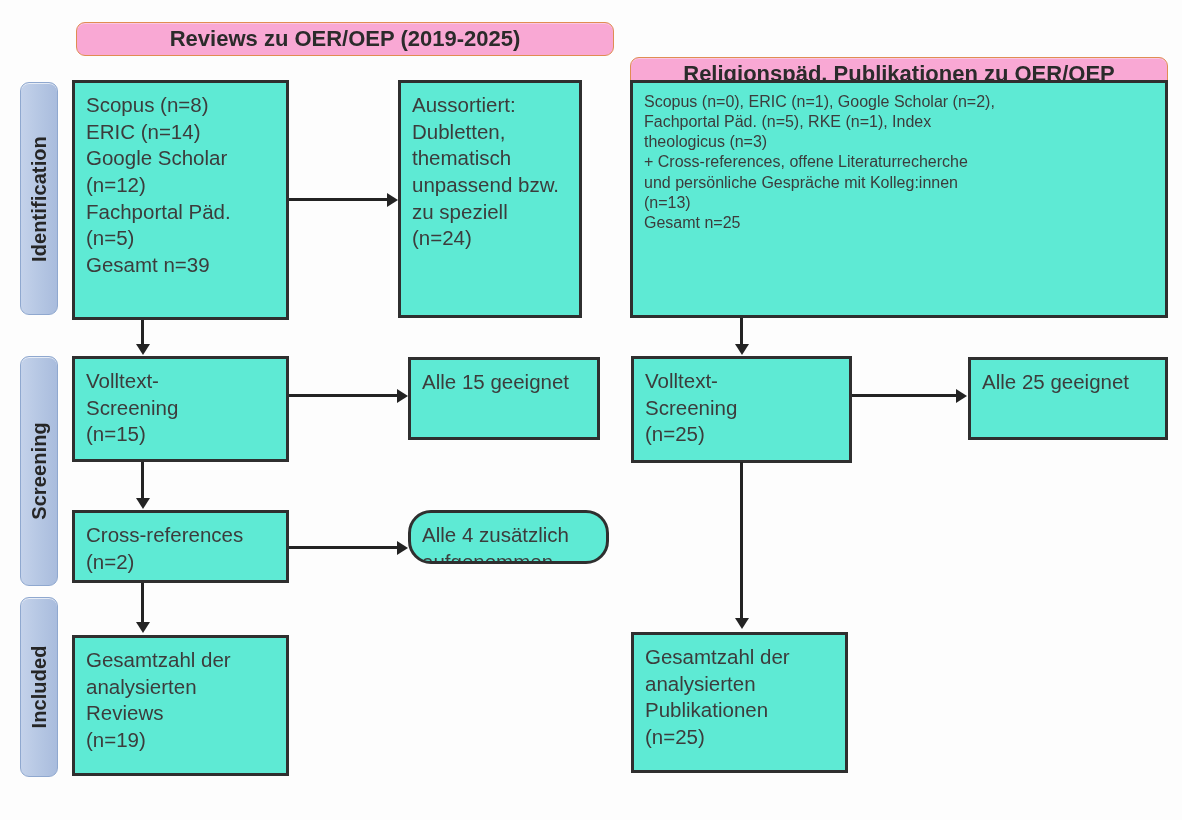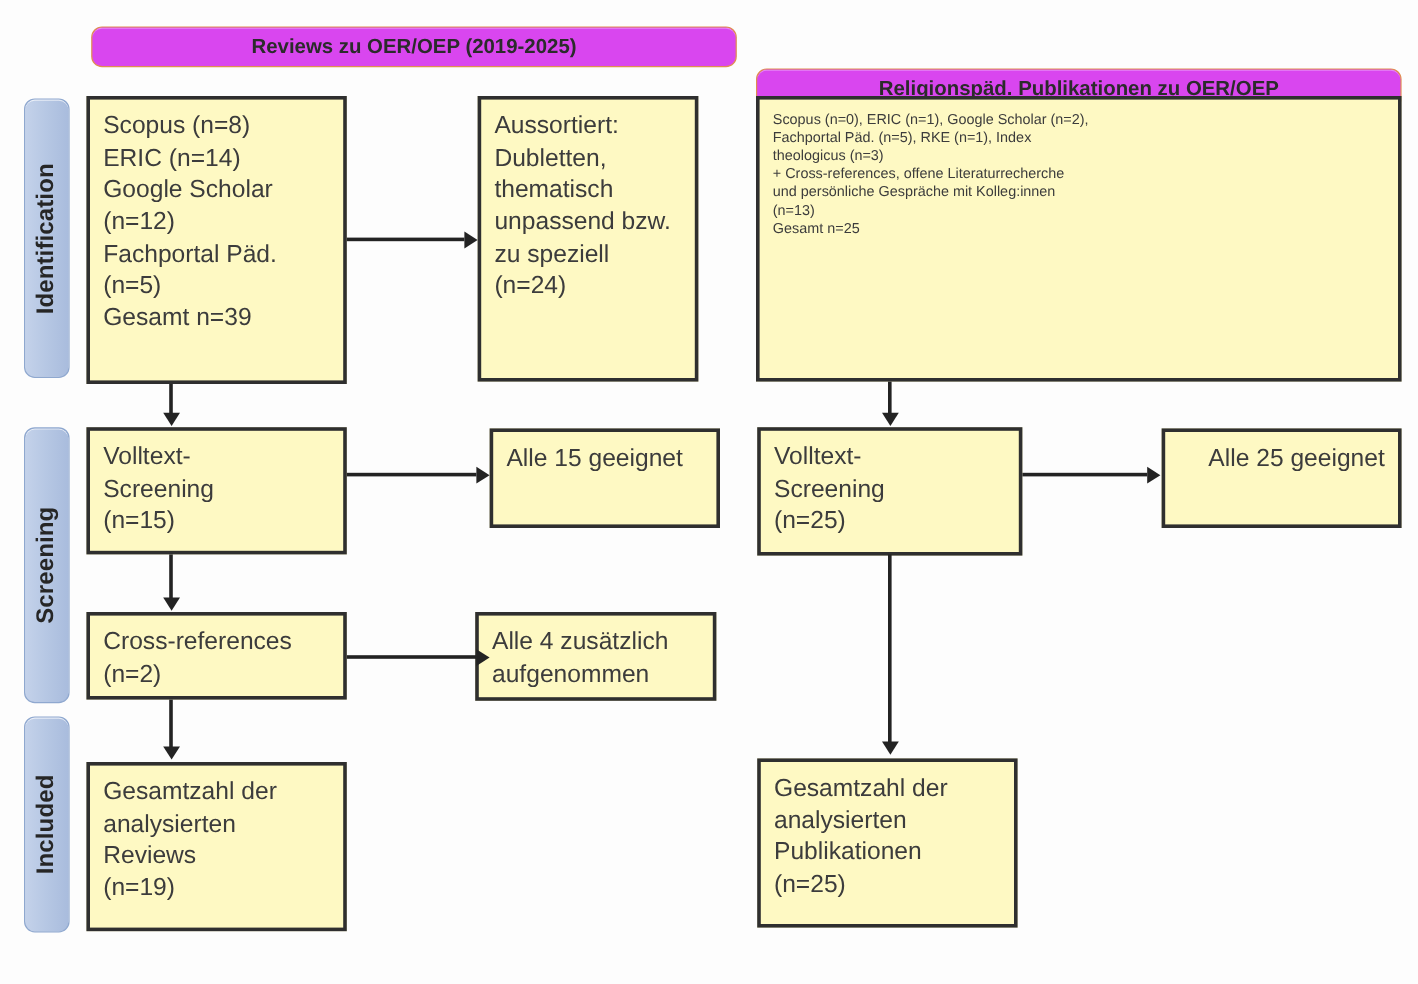--- a/index.html
+++ b/index.html
@@ -26,44 +26,44 @@
     white-space:nowrap;
     font-weight:bold;
     font-size:20px;
     color:#262626;
     letter-spacing:.1px;
   }
 
   
   .col-header{
     position:absolute;
-    background:#d946ef;
+    background:#f9a8d4;
     border:1px solid #e08d52;
     border-radius:9px;
     display:flex;align-items:center;justify-content:center;
     color:#2b2b2b;
     font-weight:bold;
-    font-size:17px;
+    font-size:22px;
     box-shadow:inset 0 1px 0 rgba(255,255,255,.35);
   }
 
   
   .box{
     position:absolute;
-    background:#fef9c3;
+    background:#5eead4;
     border:3px solid #2f2f2f;
     box-sizing:border-box;
     padding:9px 11px 6px 11px;
     color:#3c3c3c;
     font-size:20.5px;
     line-height:1.30;
     white-space:pre-line;
     overflow:hidden;
   }
-  .box.dense{font-size:12px;line-height:1.26;}
+  .box.dense{font-size:16px;line-height:1.26;}
 
   
   .conn{position:absolute;background:#232323;}
   .v{width:3px;}
   .h{height:3px;}
   .arrow-down{
     position:absolute;width:0;height:0;
     border-left:7px solid transparent;
     border-right:7px solid transparent;
     border-top:11px solid #232323;
@@ -113,41 +113,41 @@
 
   <div class="box" style="left:72px;top:356px;width:217px;height:106px;">Volltext-
 Screening
 (n=15)</div>
 
   <div class="box" style="left:408px;top:357px;width:192px;height:83px;">Alle 15 geeignet</div>
 
   <div class="box" style="left:72px;top:510px;width:217px;height:73px;">Cross-references
 (n=2)</div>
 
-  <div class="box" style="left:396px;top:510px;width:201px;height:74px;">Alle 4 zusätzlich
+  <div class="box" style="left:408px;top:510px;width:201px;height:54px;border-radius:23px;">Alle 4 zusätzlich
 aufgenommen</div>
 
   <div class="box" style="left:72px;top:635px;width:217px;height:141px;">Gesamtzahl der
 analysierten
 Reviews
 (n=19)</div>
 
   <div class="box dense" style="left:630px;top:80px;width:538px;height:238px;">Scopus (n=0), ERIC (n=1), Google Scholar (n=2),
 Fachportal Päd. (n=5), RKE (n=1), Index
 theologicus (n=3)
 + Cross-references, offene Literaturrecherche
 und persönliche Gespräche mit Kolleg:innen
 (n=13)
 Gesamt n=25</div>
 
   <div class="box" style="left:631px;top:356px;width:221px;height:107px;">Volltext-
 Screening
 (n=25)</div>
 
-  <div class="box" style="left:968px;top:357px;width:200px;height:83px;text-align:right;">Alle 25 geeignet</div>
+  <div class="box" style="left:968px;top:357px;width:200px;height:83px;">Alle 25 geeignet</div>
 
   <div class="box" style="left:631px;top:632px;width:217px;height:141px;">Gesamtzahl der
 analysierten
 Publikationen
 (n=25)</div>
 
   <div class="conn h" style="left:289px;top:198px;width:98px;"></div>
   <div class="arrow-right" style="left:387px;top:193px;"></div>
 
   <div class="conn v" style="left:141px;top:320px;height:25px;"></div>

